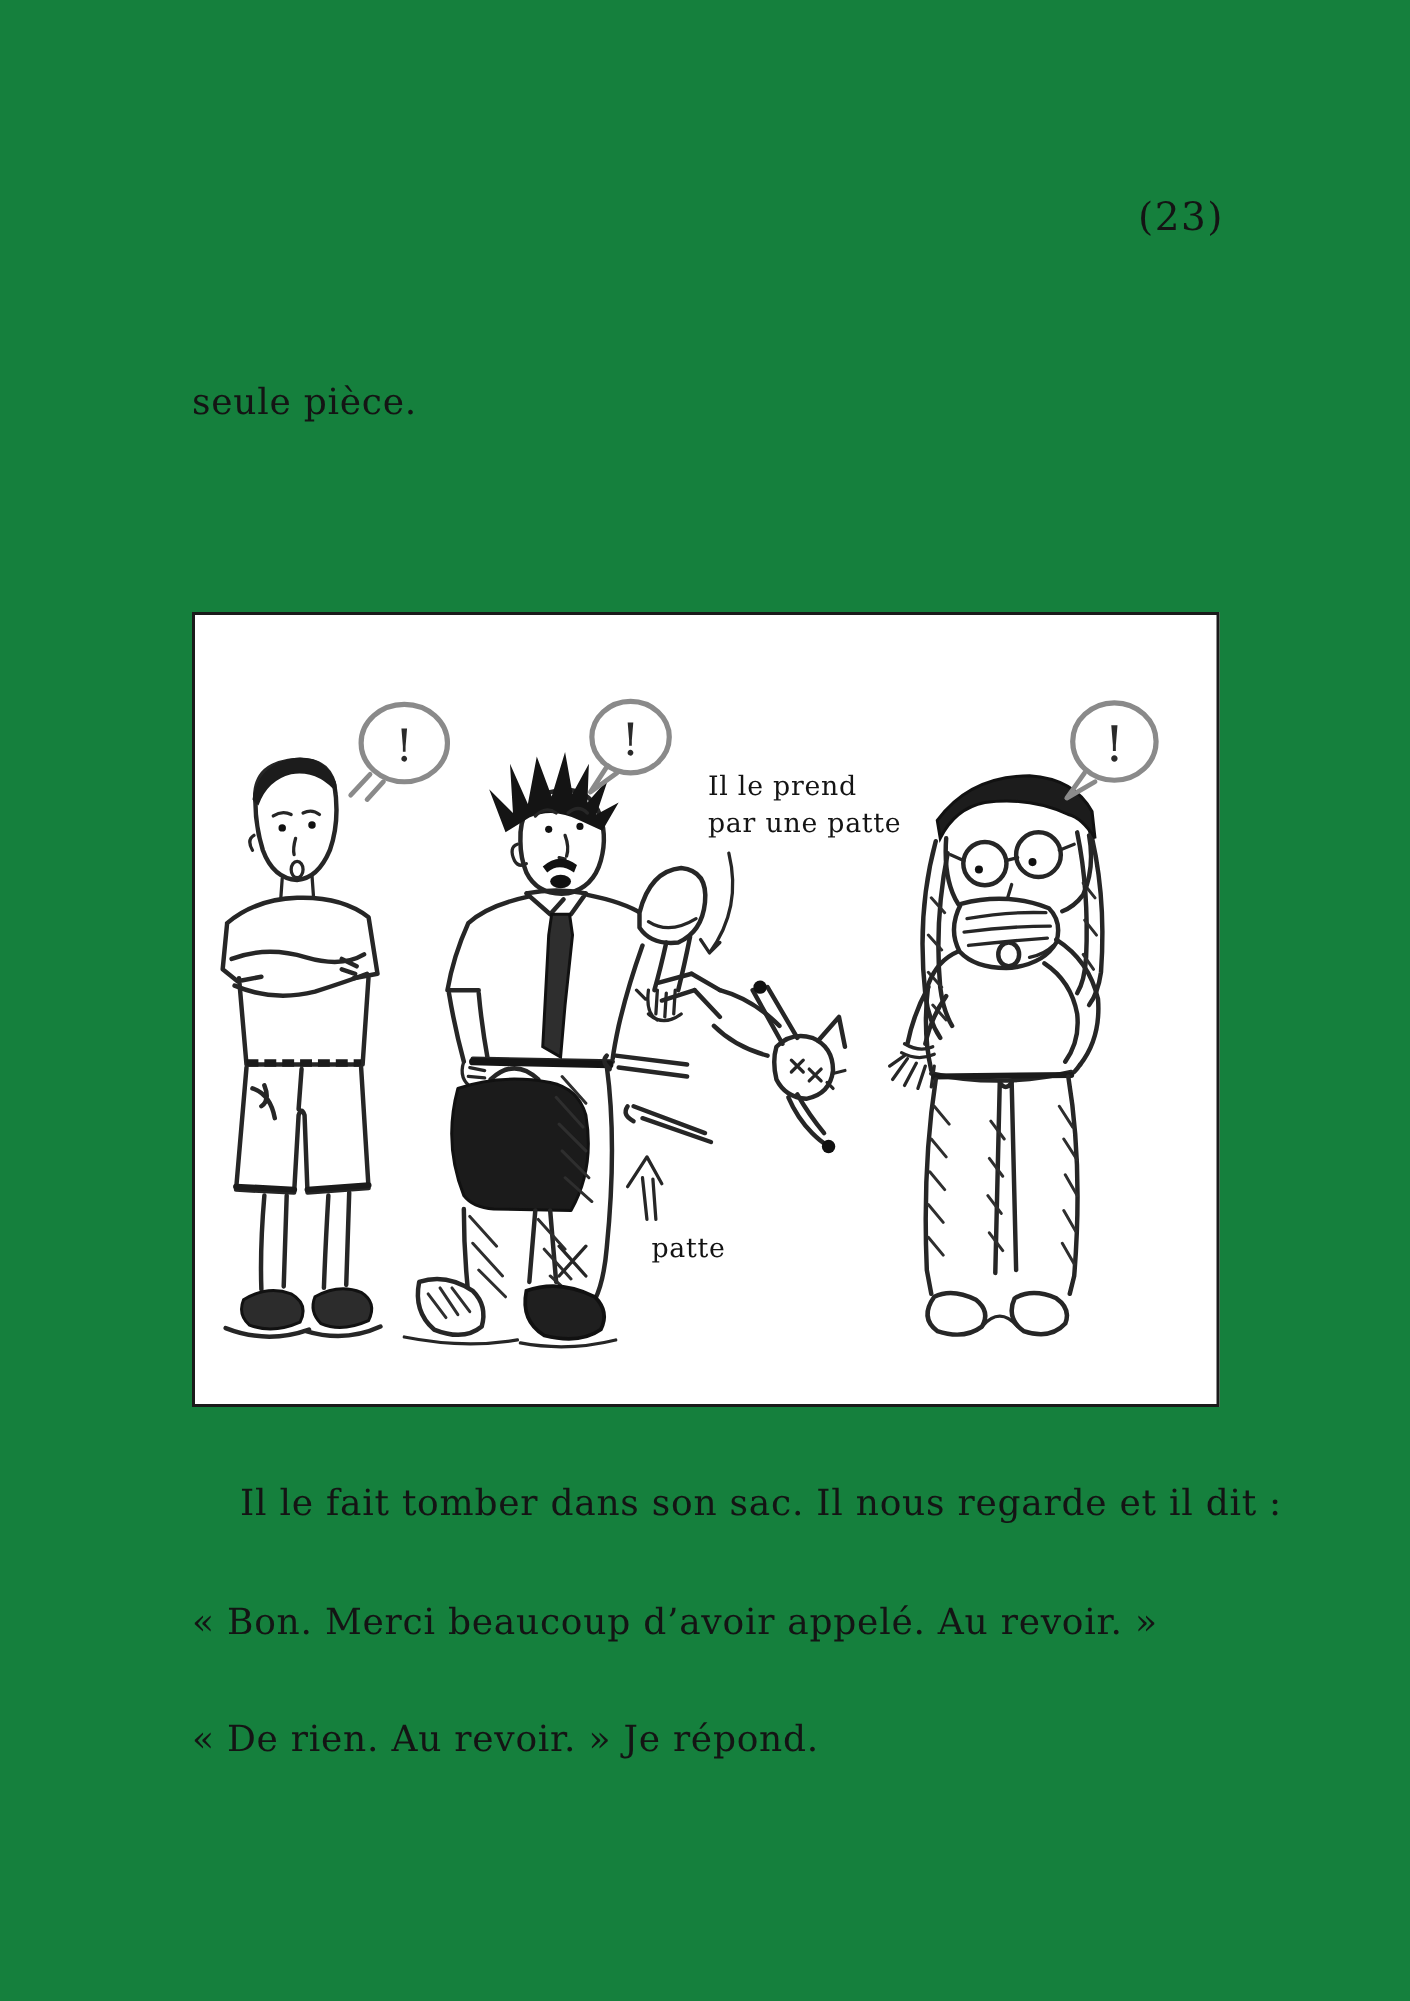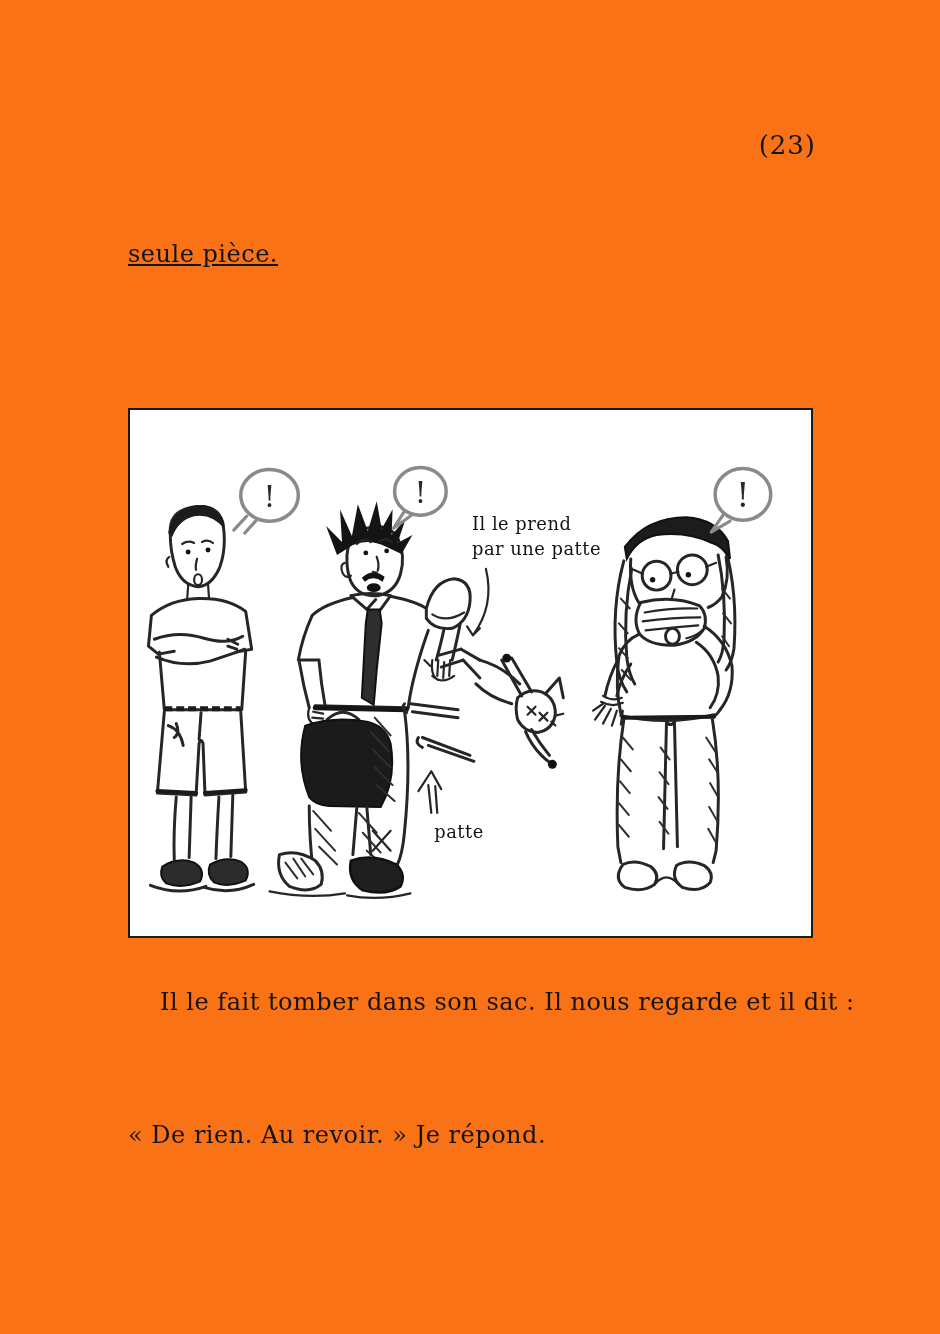--- a/index.html
+++ b/index.html
@@ -1,25 +1,25 @@
 <!DOCTYPE html>
 <html><head>
 <meta charset="utf-8">
 <style>
   html,body{margin:0;padding:0;background:#ffffff;}
-  .page{position:relative;width:940px;height:1334px;background:#f97316;overflow:hidden;
+  .page{position:relative;width:940px;height:1334px;background:#15803d;overflow:hidden;
         font-family:"DejaVu Serif", serif;color:#141414;}
   .page-number{position:absolute;top:130px;right:124px;font-size:26px;letter-spacing:1px;}
   .text-line{position:absolute;left:128px;font-size:24px;letter-spacing:0.5px;white-space:nowrap;}
   .tl-0{top:192px;}
-  .tl-1{top:240px;text-decoration:underline;}
+  .tl-1{top:254px;}
   .tl-2{top:332px;left:135px;}
   .tl-3{top:988px;margin-left:32px;}
   .tl-4{top:1067px;}
-  .tl-5{top:1121px;text-align:right;}
+  .tl-5{top:1145px;text-align:right;}
   .illustration-frame{position:absolute;left:128px;top:408px;width:685px;height:530px;
         border:2px solid #1a1a1a;box-sizing:border-box;background:#ffffff;}
   .illustration-frame svg{display:block;width:100%;height:100%;}
   .sk{stroke:#262626;stroke-width:3;fill:none;stroke-linecap:round;stroke-linejoin:round;}
   .sk2{stroke:#262626;stroke-width:2.2;fill:none;stroke-linecap:round;stroke-linejoin:round;}
   .dark{fill:#1b1b1b;stroke:#111;stroke-width:2;stroke-linejoin:round;}
   .white{fill:#ffffff;}
   .bubble{stroke:#8a8a8a;stroke-width:3.5;fill:#ffffff;}
   .bubbletail{stroke:#8a8a8a;stroke-width:3.2;fill:none;stroke-linecap:round;stroke-linejoin:round;}
   .bang{font-family:"DejaVu Serif",serif;font-size:30px;fill:#2a2a2a;}
@@ -28,20 +28,21 @@
 </style>
 </head>
 <body>
 
 <div class="page">
 
   <div class="page-number">(23)</div>
 
   <div class="text-line tl-1">seule pièce.</div>
   <div class="text-line tl-3">Il le fait tomber dans son sac. Il nous regarde et il dit :</div>
+  <div class="text-line tl-4">« Bon. Merci beaucoup d’avoir appelé. Au revoir. »</div>
   <div class="text-line tl-5">« De rien. Au revoir. » Je répond.</div>
 
   <div class="illustration-frame">
     <svg viewBox="0 0 685 530">
 
       <g>
         <path class="sk white" d="M40 126 Q38 102 62 98 Q88 94 93 114 Q97 138 90 158 Q82 177 68 178 Q52 177 45 158 Q40 142 40 126 Z"></path>
         <path fill="#1c1c1c" d="M38 124 Q42 100 66 96 Q86 94 94 112 L95 120 Q82 104 64 107 Q48 111 42 128 Z"></path>
         <path class="sk2" d="M39 148 Q34 151 38 158"></path>
         <path class="sk2" d="M52 135 Q58 131 64 134 M72 133 Q78 130 83 134"></path>

